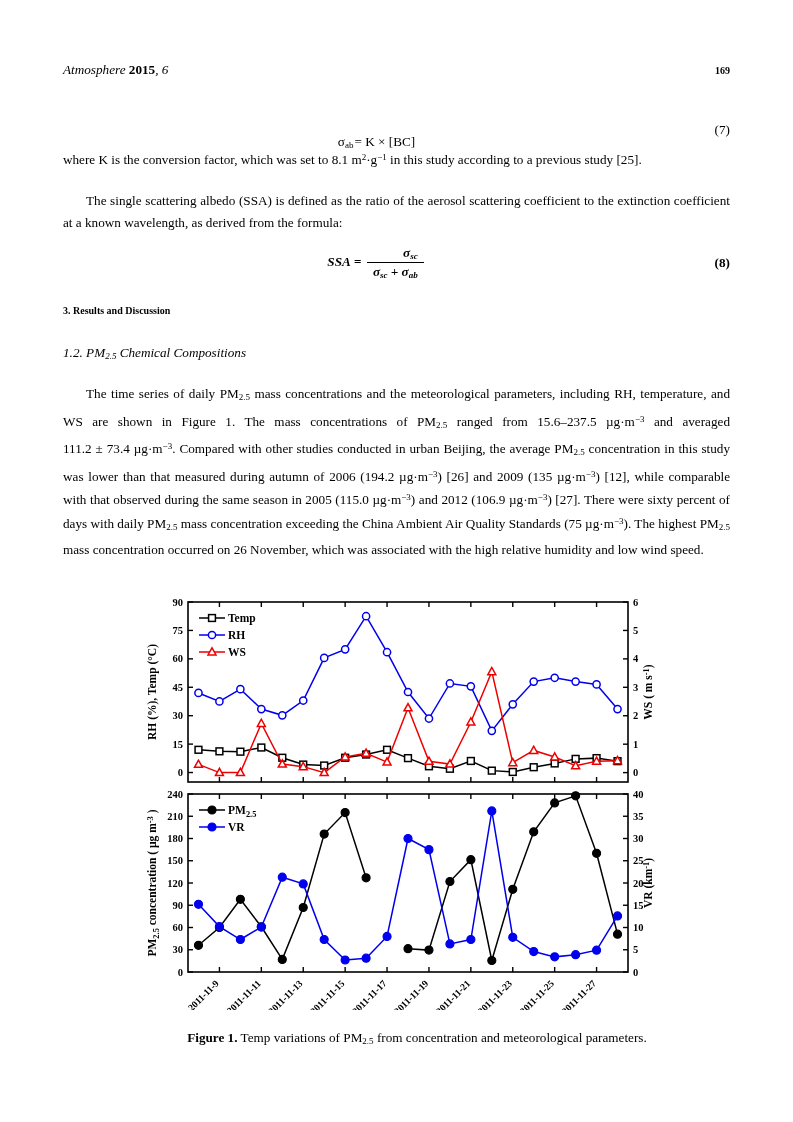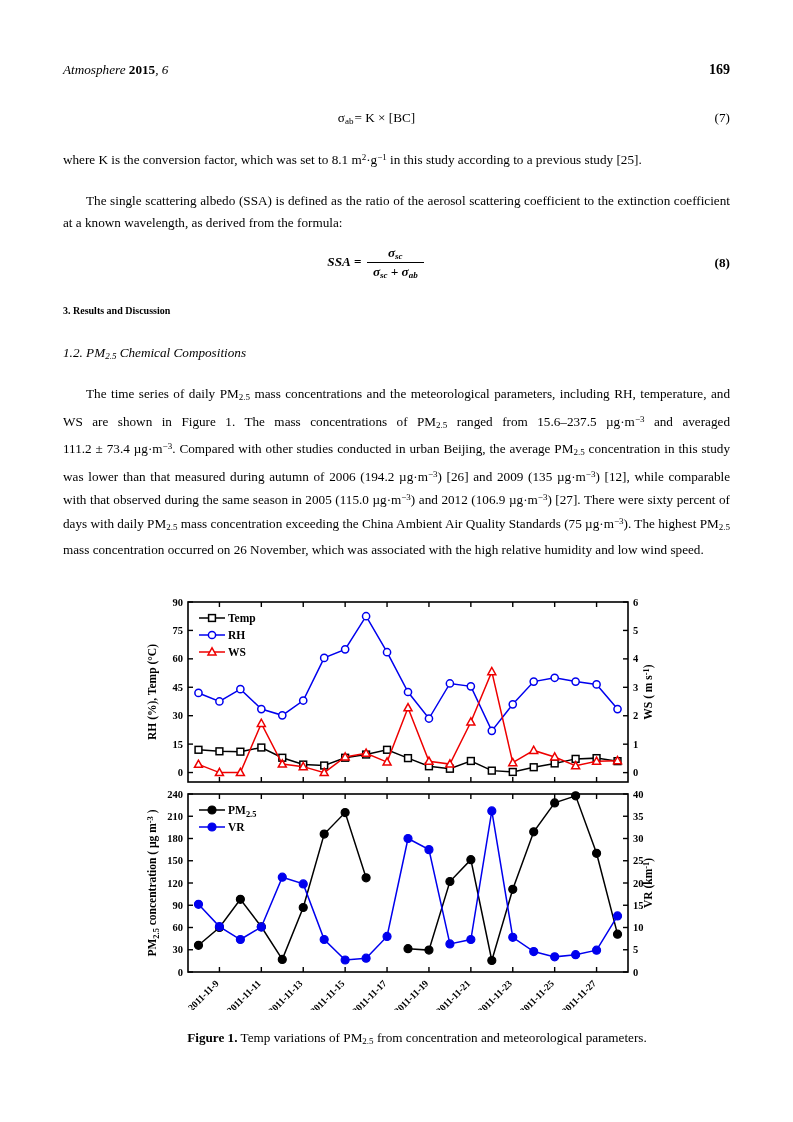--- a/index.html
+++ b/index.html
@@ -28,21 +28,21 @@
     top: 62px;
     width: 667px;
     display: flex;
     justify-content: space-between;
     align-items: baseline;
     font-size: 13.2px;
   }
   .runhead-left { font-style: italic; }
   .runhead-left b { font-style: normal; font-weight: bold; }
   .runhead-left i { font-style: italic; }
-  .runhead-right { font-weight: bold; font-size: 14px; }
+  .runhead-right { font-weight: bold; font-size: 10px; }
 
   
   .tx {
     position: absolute;
     font-size: 13.2px;
     line-height: 21.6px;
     text-align: justify;
     text-justify: inter-word;
   }
   .para {
@@ -65,21 +65,21 @@
   .eqbody {
     flex: 1;
     text-align: center;
   }
   .eqnum { width: 40px; text-align: right; font-size: 13.2px; }
 
   .frac {
     display: inline-flex;
     flex-direction: column;
     vertical-align: middle;
-    text-align: center;
+    text-align: right;
     margin: 0 2px;
   }
   .frac .num { padding: 0 6px 1px 6px; }
   .frac .den { padding: 1px 6px 0 6px; border-top: 1.2px solid #000; }
   .ital { font-style: italic; }
 
   
   .h-sec {
     position: absolute;
     left: 63px;
@@ -141,21 +141,21 @@
 <body>
 
 <div class="page">
 
   <div class="runhead">
     <div class="runhead-left"><span>Atmosphere</span> <b>2015</b>, <i>6</i></div>
     <div class="runhead-right">169</div>
   </div>
 
   <div class="eqrow" style="top:110px;">
-    <div class="eqbody" style="font-size:13.2px;">
+    <div class="eqbody" style="font-size:13.2px;margin-top:24px;">
       <span>σ<sub>ab</sub> = K × [BC]</span>
     </div>
     <div class="eqnum">(7)</div>
   </div>
 
   <div class="tx para" style="top:147px;">
     where K is the conversion factor, which was set to 8.1 m<sup>2</sup>·g<sup>−1</sup> in this study according to a previous study [25].
   </div>
 
   <div class="tx para indent" style="top:190px;">The single scattering albedo (SSA) is defined as the ratio of the aerosol scattering coefficient to the extinction coefficient at a known wavelength, as derived from the formula:</div>

